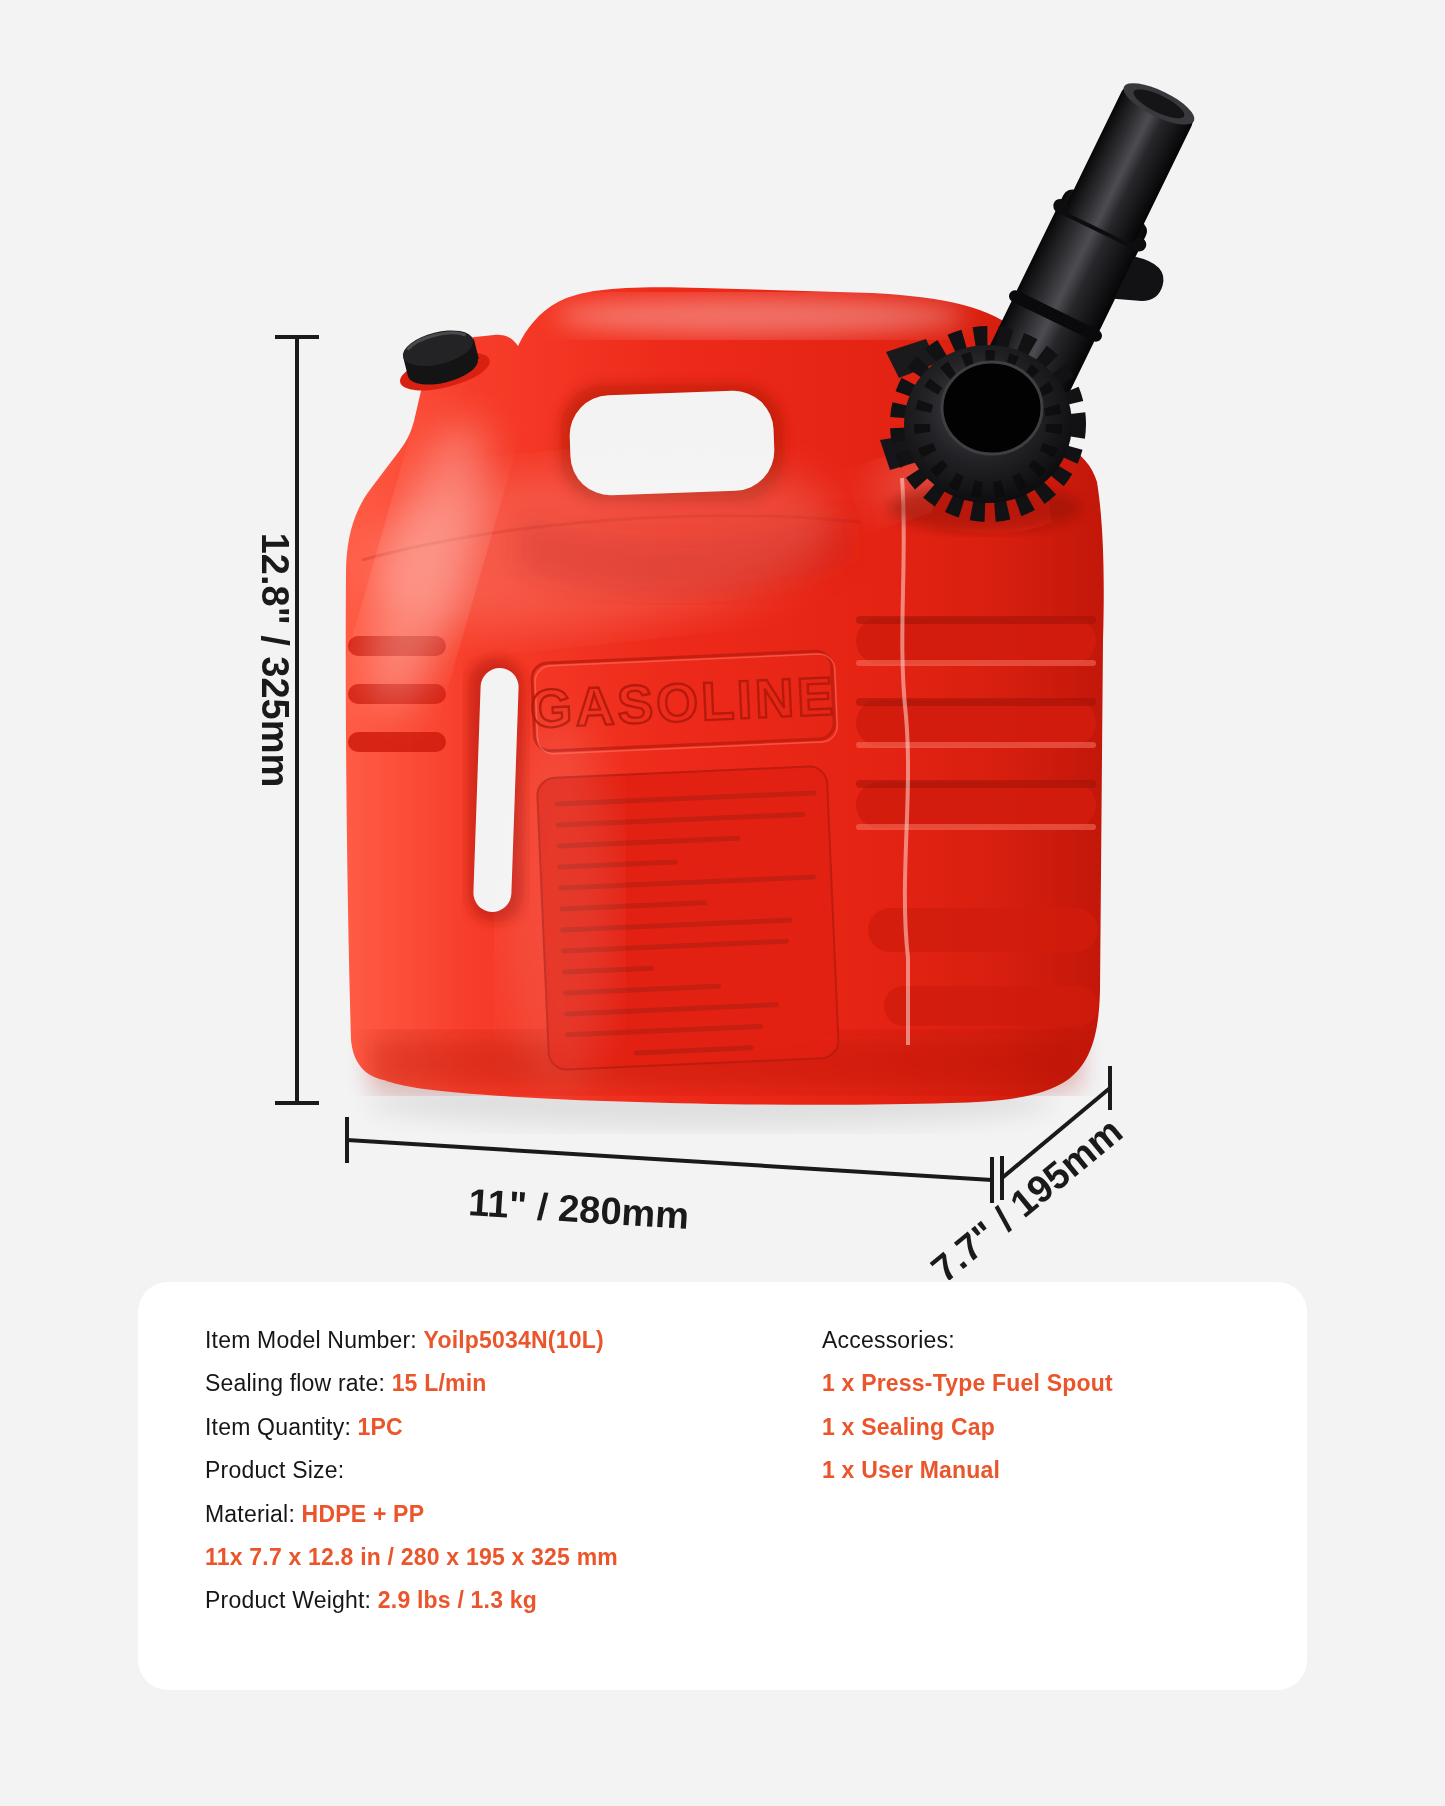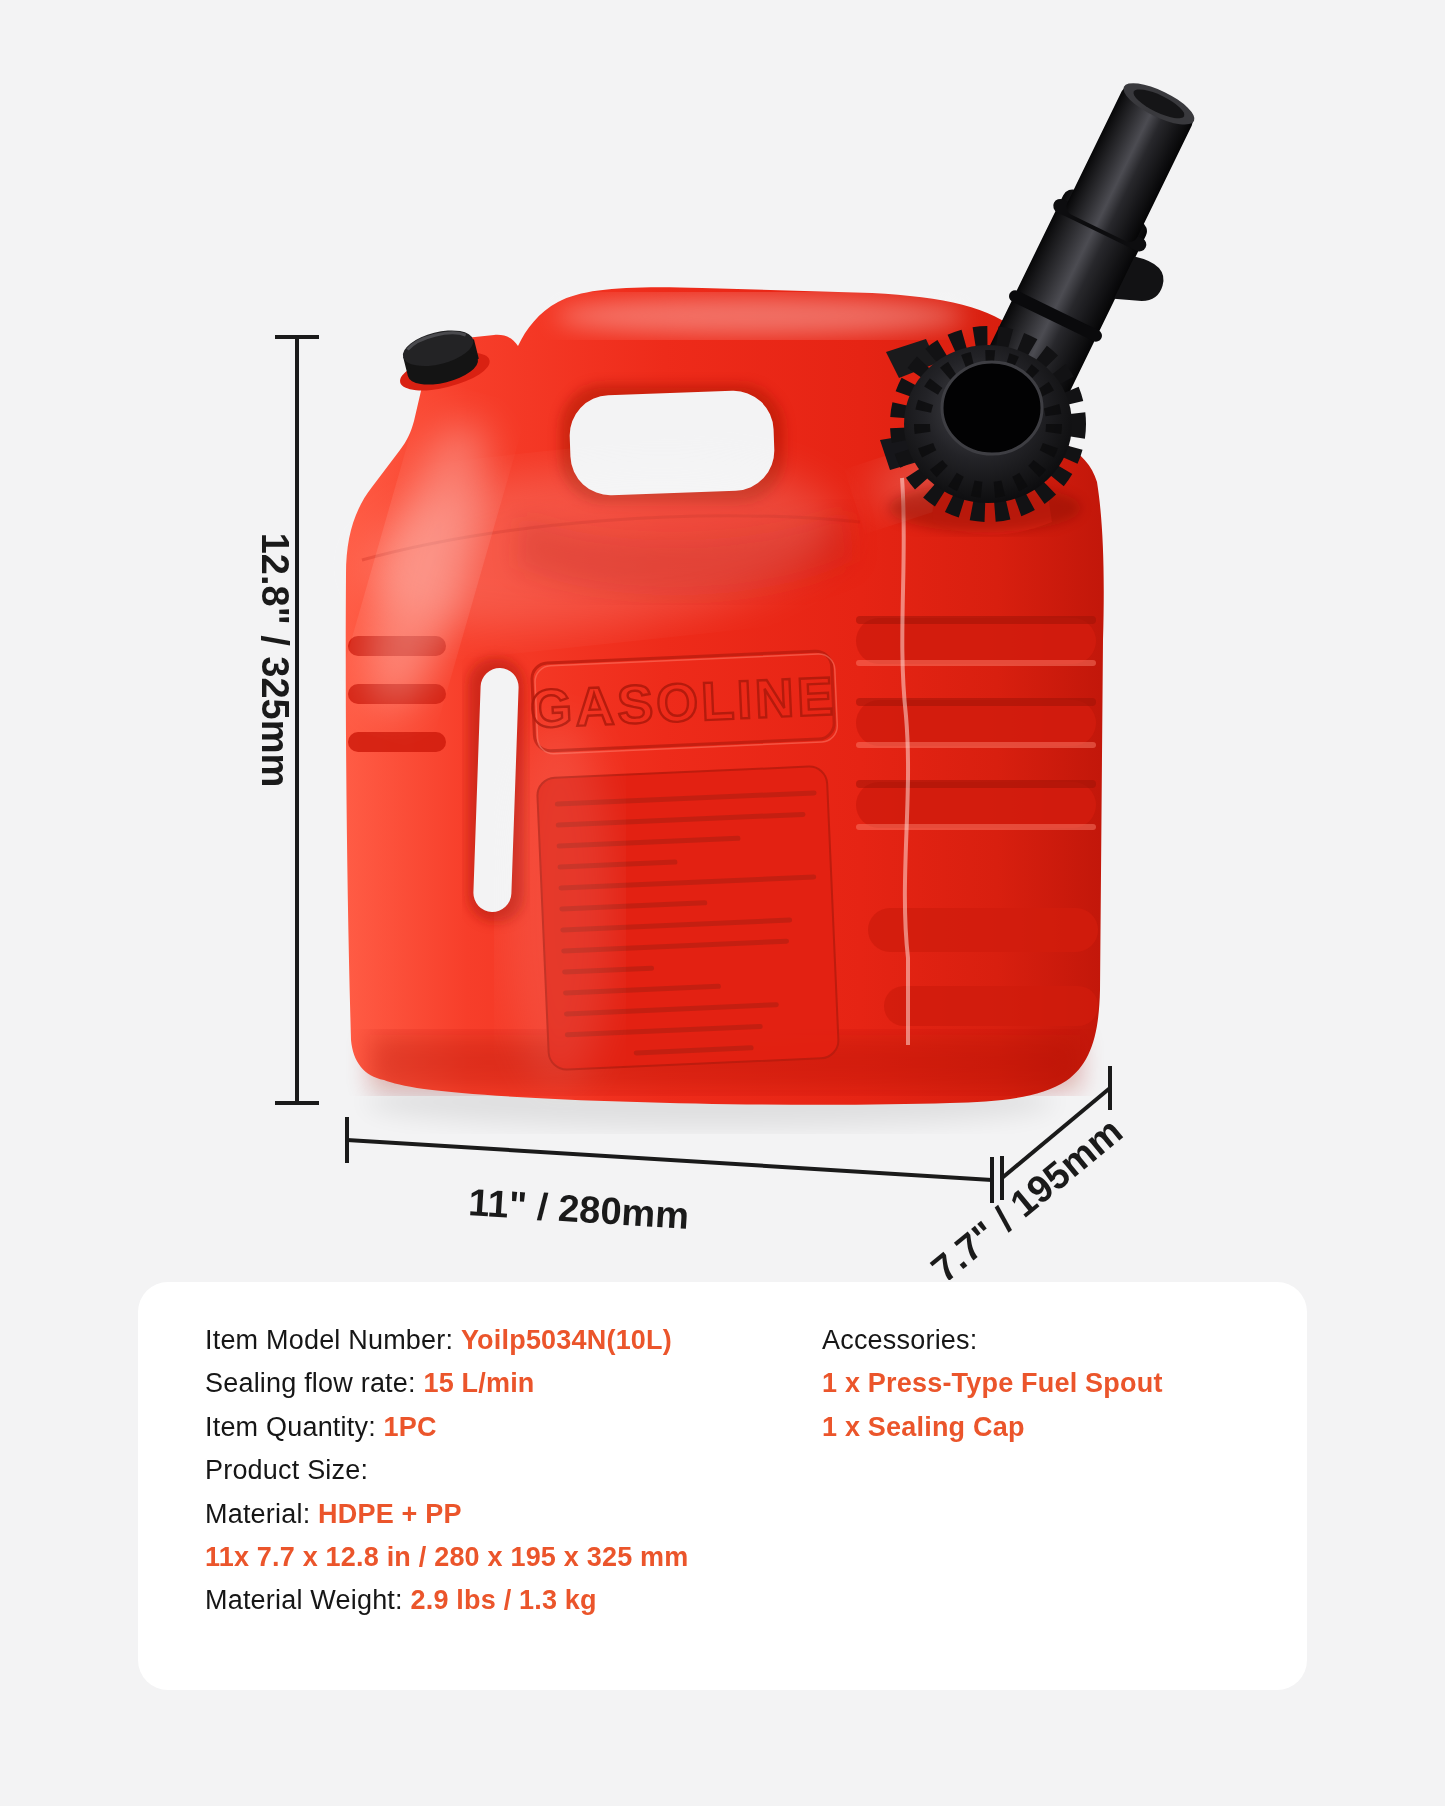--- a/index.html
+++ b/index.html
@@ -6,21 +6,21 @@
   body{font-family:"Liberation Sans",sans-serif;}
   .stage{position:relative;width:1445px;height:1806px;background:#f3f3f4;overflow:hidden;}
   .photo-svg{position:absolute;left:0;top:0;}
   .spec-panel{
     position:absolute;left:138px;top:1282px;width:1169px;height:408px;
     background:#ffffff;border-radius:30px;
   }
   .spec-col{position:absolute;top:37px;}
   .spec-col.left{left:67px;}
   .spec-col.right{left:684px;}
-  .spec-row{font-size:27px;line-height:43.4px;white-space:nowrap;}
+  .spec-row{font-size:23px;line-height:43.4px;white-space:nowrap;}
   .spec-label{color:#161616;font-weight:500;letter-spacing:.2px;}
   .spec-value{color:#EB552B;font-weight:700;letter-spacing:.2px;}
   text{font-family:"Liberation Sans",sans-serif;}
 </style>
 </head>
 <body>
 
 <div class="stage">
 
   <svg class="photo-svg" width="1445" height="1280" viewBox="0 0 1445 1280">
@@ -216,22 +216,23 @@
   </svg>
 
   <div class="spec-panel">
     <div class="spec-col left">
       <div class="spec-row"><span class="spec-label">Item Model Number: </span><span class="spec-value">Yoilp5034N(10L)</span></div>
       <div class="spec-row"><span class="spec-label">Sealing flow rate: </span><span class="spec-value">15 L/min</span></div>
       <div class="spec-row"><span class="spec-label">Item Quantity: </span><span class="spec-value">1PC</span></div>
       <div class="spec-row"><span class="spec-label">Product Size:</span><span class="spec-value"></span></div>
       <div class="spec-row"><span class="spec-label">Material: </span><span class="spec-value">HDPE + PP</span></div>
       <div class="spec-row"><span class="spec-label"></span><span class="spec-value">11x 7.7 x 12.8 in / 280 x 195 x 325 mm</span></div>
-      <div class="spec-row"><span class="spec-label">Material Weight: </span><span class="spec-value">2.9 lbs / 1.3 kg</span></div>
+      <div class="spec-row"><span class="spec-label">Product Weight: </span><span class="spec-value">2.9 lbs / 1.3 kg</span></div>
     </div>
     <div class="spec-col right">
       <div class="spec-row"><span class="spec-label">Accessories:</span></div>
       <div class="spec-row"><span class="spec-value">1 x Press-Type Fuel Spout</span></div>
       <div class="spec-row"><span class="spec-value">1 x Sealing Cap</span></div>
+      <div class="spec-row"><span class="spec-value">1 x User Manual</span></div>
     </div>
   </div>
 
 </div>
 
 </body></html>

